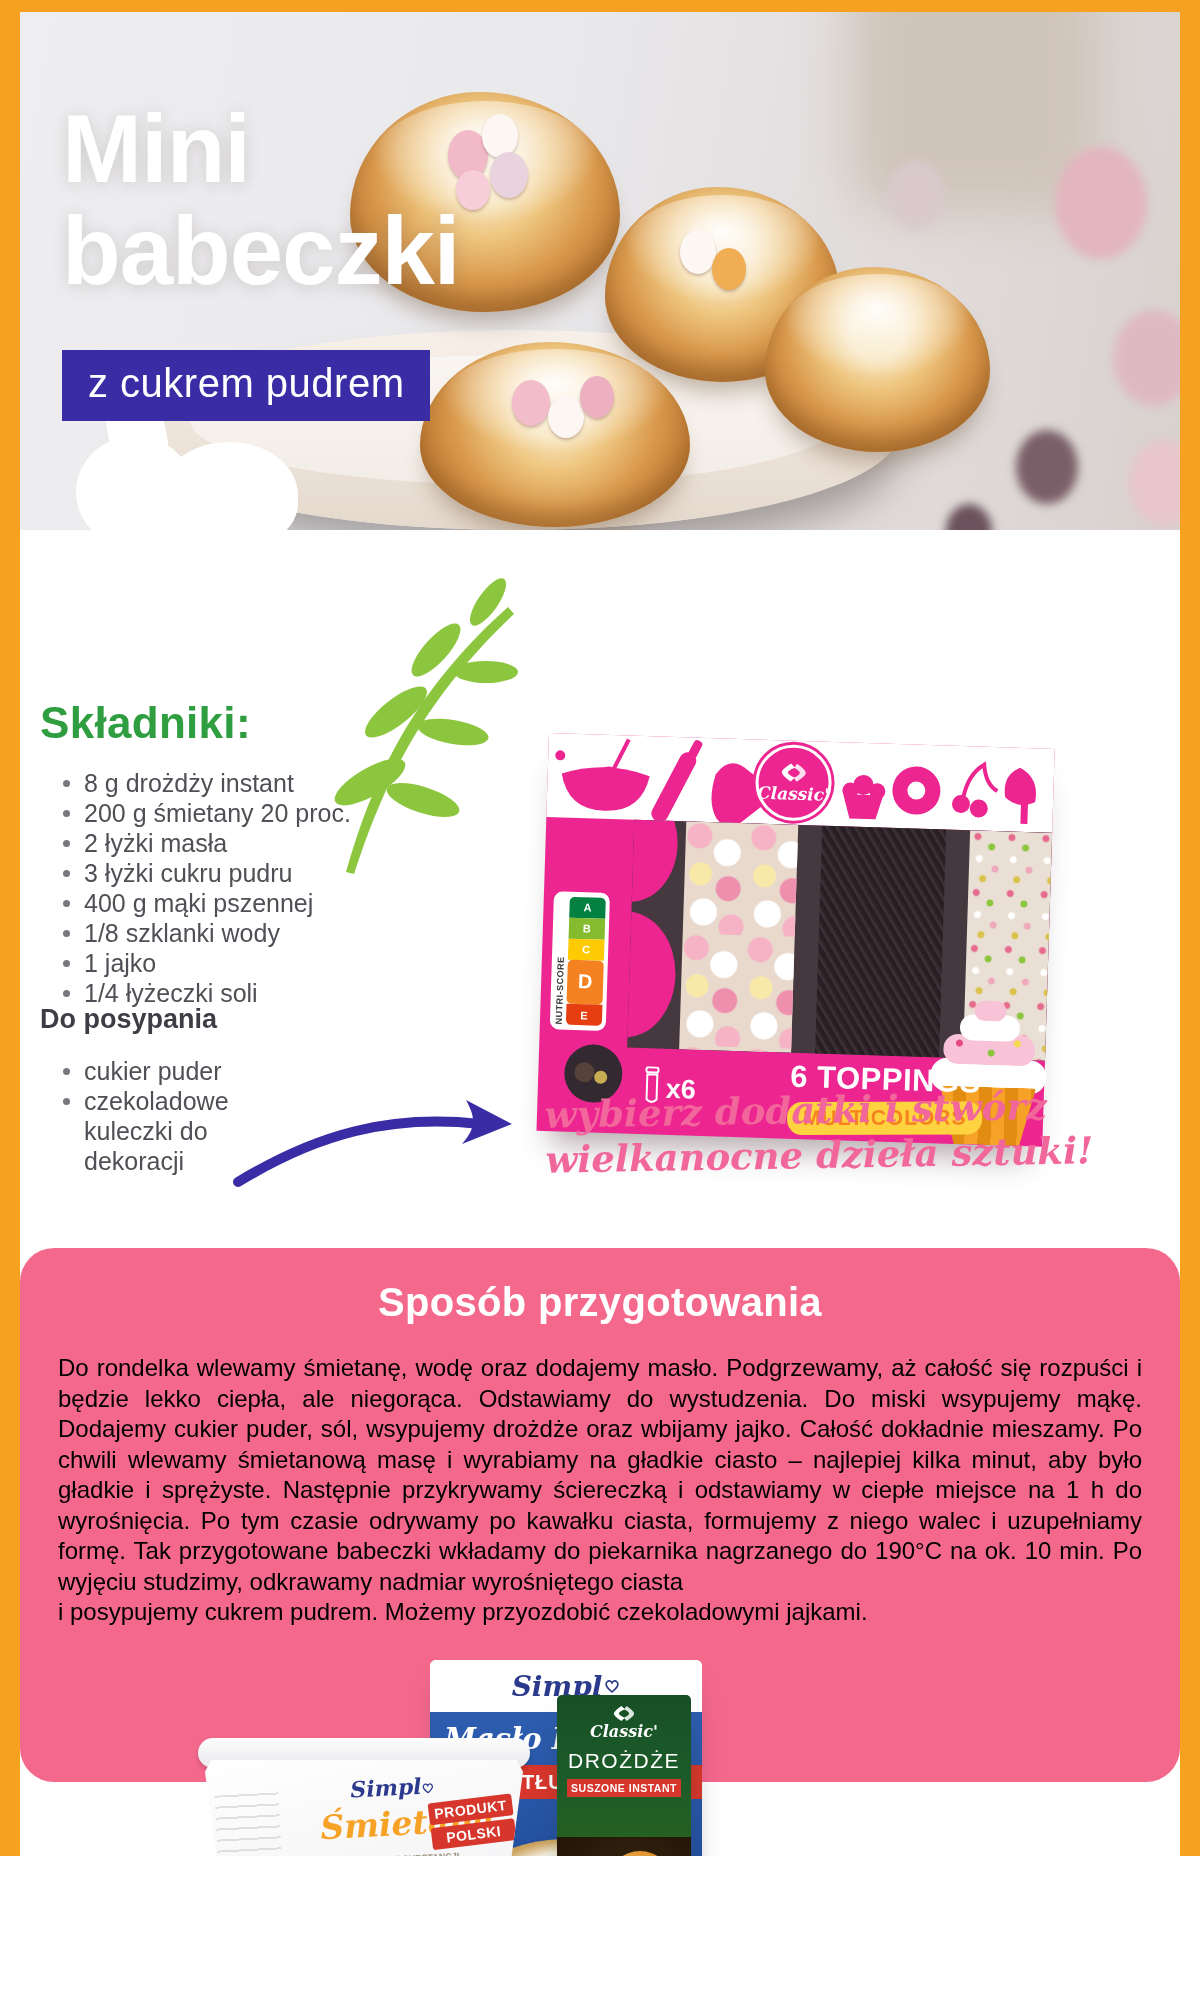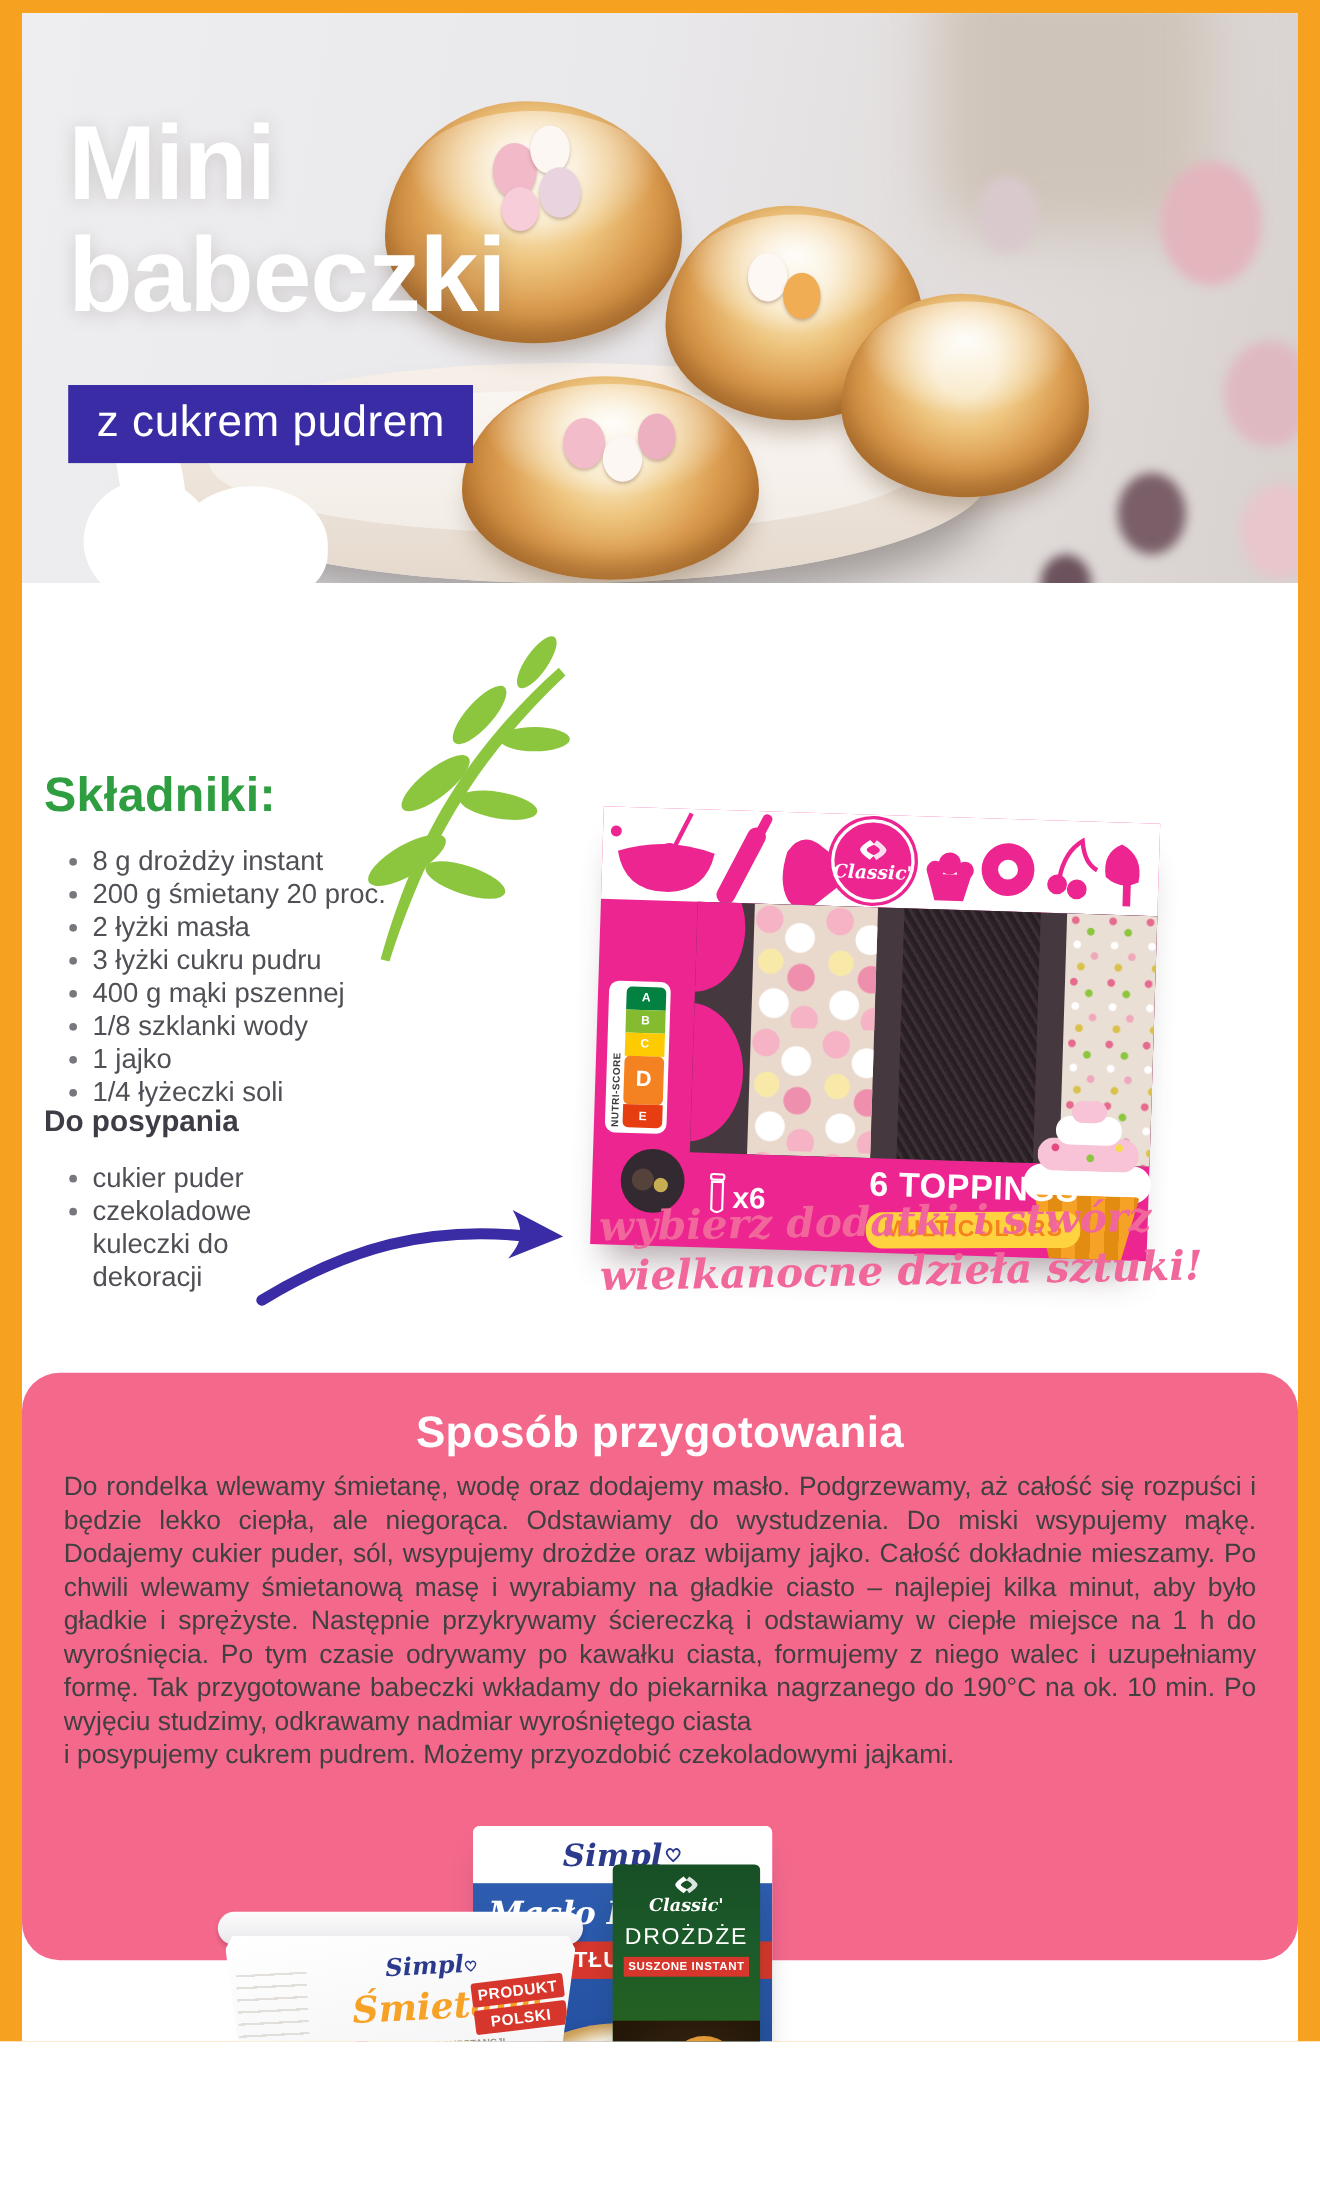--- a/index.html
+++ b/index.html
@@ -97,21 +97,21 @@
   .ci-f4{bottom:124px;left:42px;width:32px;height:20px;background:#F8C3D6;border-radius:12px;}
 
   
   .script{color:#F2679B;font-family:"DejaVu Serif",serif;font-style:italic;font-weight:bold;}
   .note{position:absolute;left:545px;top:1088px;font-size:37px;line-height:1.22;transform:rotate(-1deg);}
   .arrow-wrap{position:absolute;left:222px;top:1082px;width:310px;height:115px;}
 
   
   .prep{position:absolute;left:20px;top:1248px;width:1160px;height:534px;background:#F4688C;border-radius:34px;}
   .prep-heading{text-align:center;padding-top:32px;font-size:40px;font-weight:900;color:#fff;letter-spacing:.3px;}
-  .prep-text{margin:12px 38px 0;color:#404040;font-size:24px;line-height:30.5px;text-align:justify;}
+  .prep-text{margin:28px 38px 0;color:#000000;font-size:24px;line-height:30.5px;text-align:justify;}
   .prep-text.cont{margin-top:0;}
 
   
   .simpl-logo{font-family:"DejaVu Serif",serif;font-style:italic;font-weight:bold;color:#2b3a8c;}
   .maslo{position:absolute;left:430px;top:1660px;width:272px;height:305px;background:#fff;border-radius:6px;
         box-shadow:0 16px 26px -12px rgba(60,55,80,.4);overflow:hidden;z-index:1;}
   .maslo-top{height:52px;display:flex;align-items:center;justify-content:center;background:#fff;}
   .maslo-blue{position:relative;height:253px;background:linear-gradient(#2e5db0,#1d4795);}
   .maslo-name{text-align:center;padding-top:10px;color:#fff;font-family:"DejaVu Serif",serif;
         font-style:italic;font-weight:bold;font-size:29px;}

